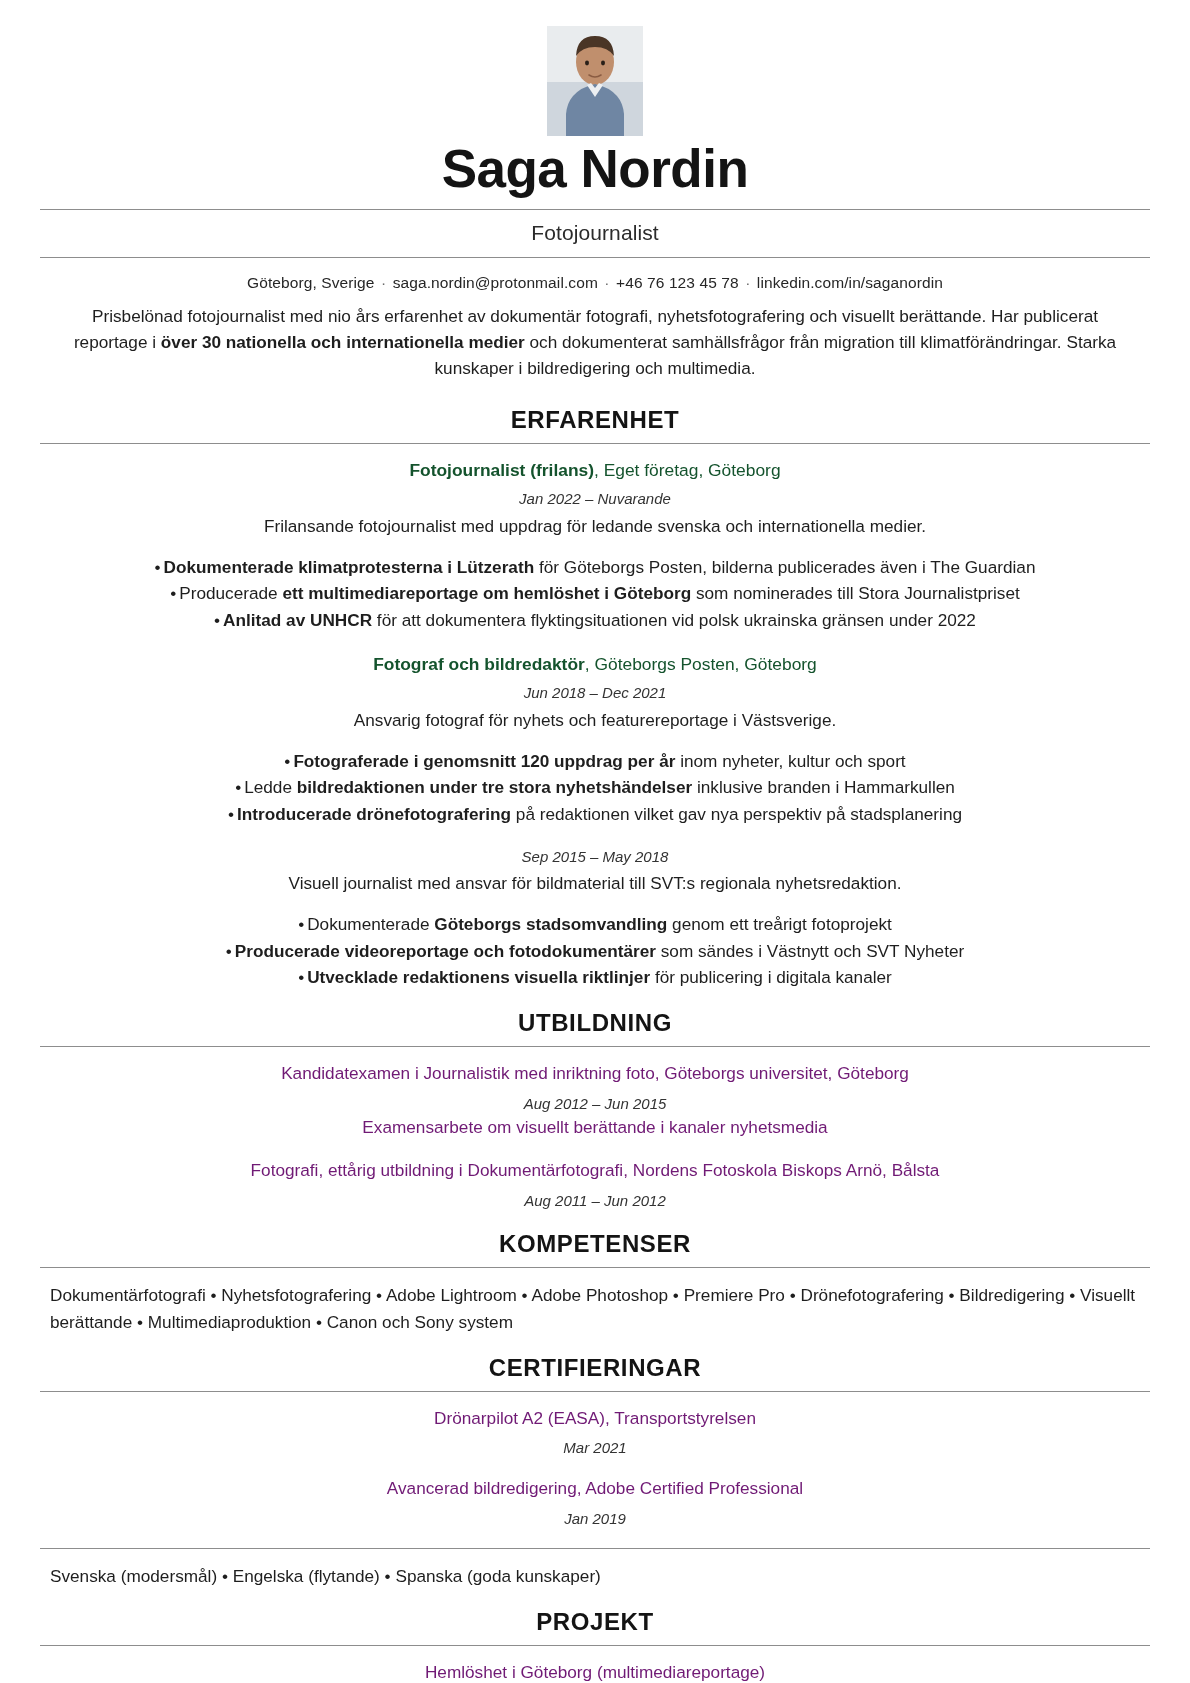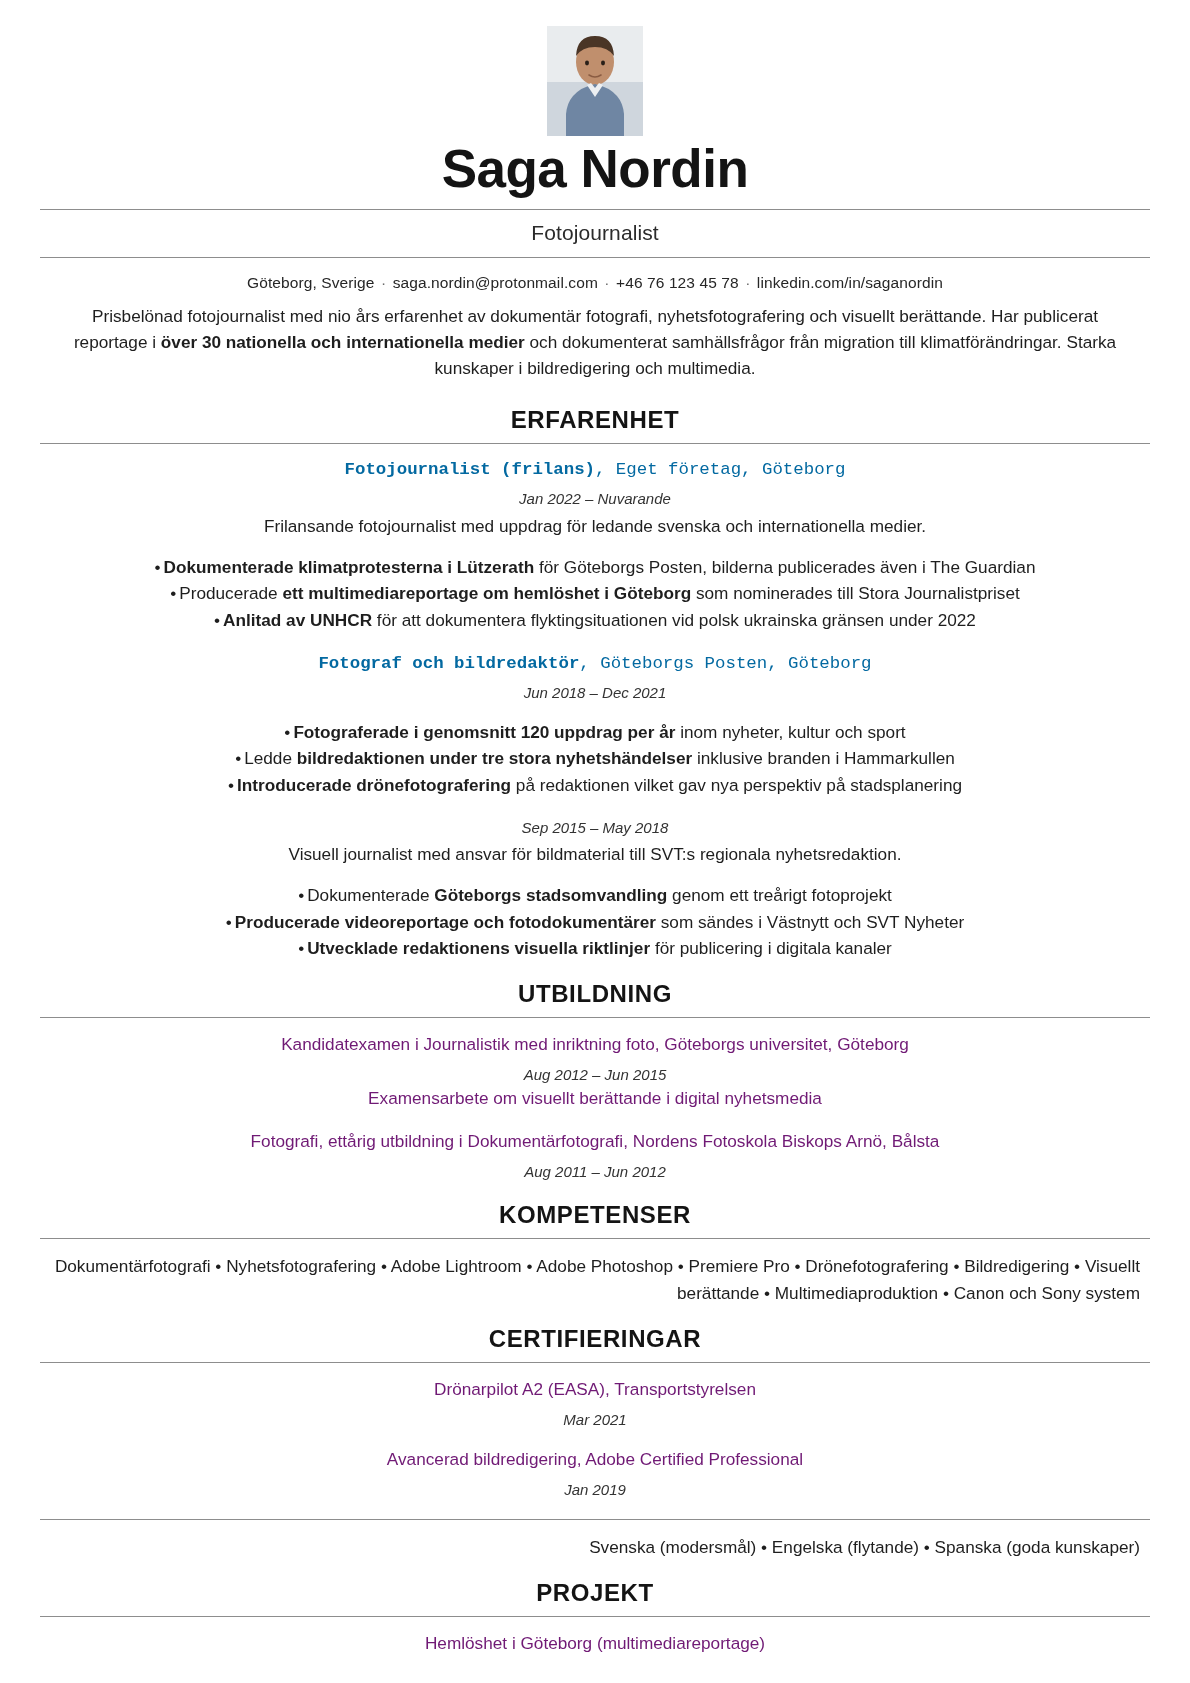--- a/index.html
+++ b/index.html
@@ -85,22 +85,21 @@
     color: #141414;
     padding-bottom: 9px;
   }
   .section-body { padding-top: 14px; }
 
   .entry { text-align: center; margin-bottom: 4px; }
   .entry + .entry { margin-top: 18px; }
   .entry-title {
     font-size: 17.4px;
     line-height: 1.42;
-    color: #0369a1;
-    font-family: Liberation Mono, monospace;
+    color: #14532d;
   }
   .entry-title b { font-weight: bold; }
   .entry-date {
     font-size: 15px;
     font-style: italic;
     color: #333333;
     line-height: 1.5;
     margin-top: 6px;
   }
   .entry-desc {
@@ -117,21 +116,21 @@
   }
   .bullets li {
     font-size: 17.2px;
     line-height: 1.55;
     color: #1e1e1e;
   }
   .bullets li b { font-weight: bold; }
   .bullets li .dot { padding-right: 3px; }
 
   .inline-list {
-    text-align: right;
+    text-align: left;
     font-size: 17.2px;
     line-height: 1.55;
     color: #1e1e1e;
     padding: 0 10px;
   }
 
   .edu-block { text-align: center; }
   .edu-block + .edu-block { margin-top: 17px; text-align: center; }
   .edu-line {
     font-size: 17.2px;
@@ -196,20 +195,21 @@
         <ul class="bullets">
           <li><span class="dot">•</span><b>Dokumenterade klimatprotesterna i Lützerath</b><span> för Göteborgs Posten, bilderna publicerades även i The Guardian</span></li>
           <li><span class="dot">•</span><span>Producerade </span><b>ett multimediareportage om hemlöshet i Göteborg</b><span> som nominerades till Stora Journalistpriset</span></li>
           <li><span class="dot">•</span><b>Anlitad av UNHCR</b><span> för att dokumentera flyktingsituationen vid polsk ukrainska gränsen under 2022</span></li>
         </ul>
       </div>
 
       <div class="entry">
         <div class="entry-title"><b>Fotograf och bildredaktör</b><span>, Göteborgs Posten, Göteborg</span></div>
         <div class="entry-date">Jun 2018 – Dec 2021</div>
+        <div class="entry-desc">Ansvarig fotograf för nyhets och featurereportage i Västsverige.</div>
         <ul class="bullets">
           <li><span class="dot">•</span><b>Fotograferade i genomsnitt 120 uppdrag per år</b><span> inom nyheter, kultur och sport</span></li>
           <li><span class="dot">•</span><span>Ledde </span><b>bildredaktionen under tre stora nyhetshändelser</b><span> inklusive branden i Hammarkullen</span></li>
           <li><span class="dot">•</span><b>Introducerade drönefotografering</b><span> på redaktionen vilket gav nya perspektiv på stadsplanering</span></li>
         </ul>
       </div>
 
       <div class="entry">
         <div class="entry-date">Sep 2015 – May 2018</div>
         <div class="entry-desc">Visuell journalist med ansvar för bildmaterial till SVT:s regionala nyhetsredaktion.</div>
@@ -223,21 +223,21 @@
     </div>
   </div>
 
   <div class="section">
     <div class="section-head">UTBILDNING</div>
     <hr class="rule">
     <div class="section-body">
       <div class="edu-block">
         <div class="edu-line">Kandidatexamen i Journalistik med inriktning foto, Göteborgs universitet, Göteborg</div>
         <div class="entry-date">Aug 2012 – Jun 2015</div>
-        <div class="edu-line">Examensarbete om visuellt berättande i digital nyhetsmedia</div>
+        <div class="edu-line">Examensarbete om visuellt berättande i kanaler nyhetsmedia</div>
       </div>
       <div class="edu-block">
         <div class="edu-line">Fotografi, ettårig utbildning i Dokumentärfotografi, Nordens Fotoskola Biskops Arnö, Bålsta</div>
         <div class="entry-date">Aug 2011 – Jun 2012</div>
       </div>
     </div>
   </div>
 
   <div class="section">
     <div class="section-head">KOMPETENSER</div>

